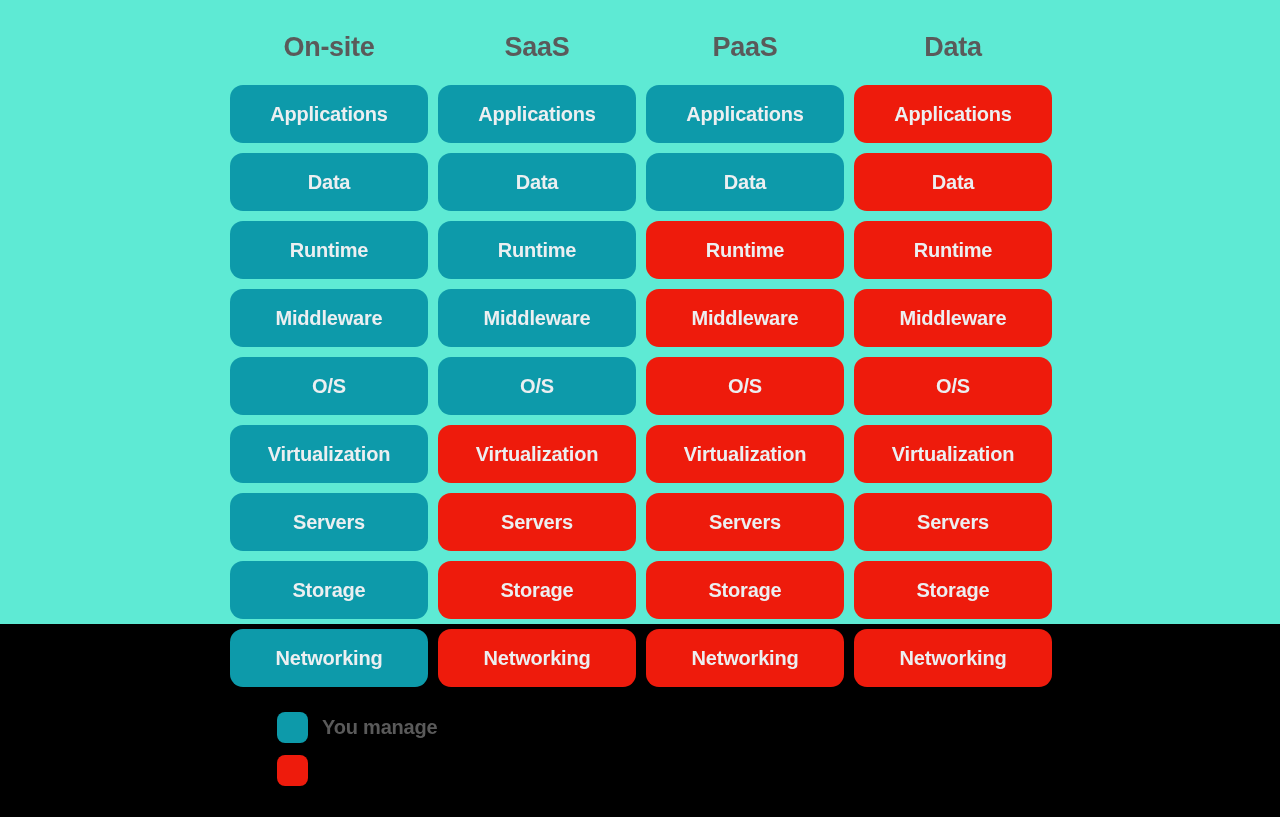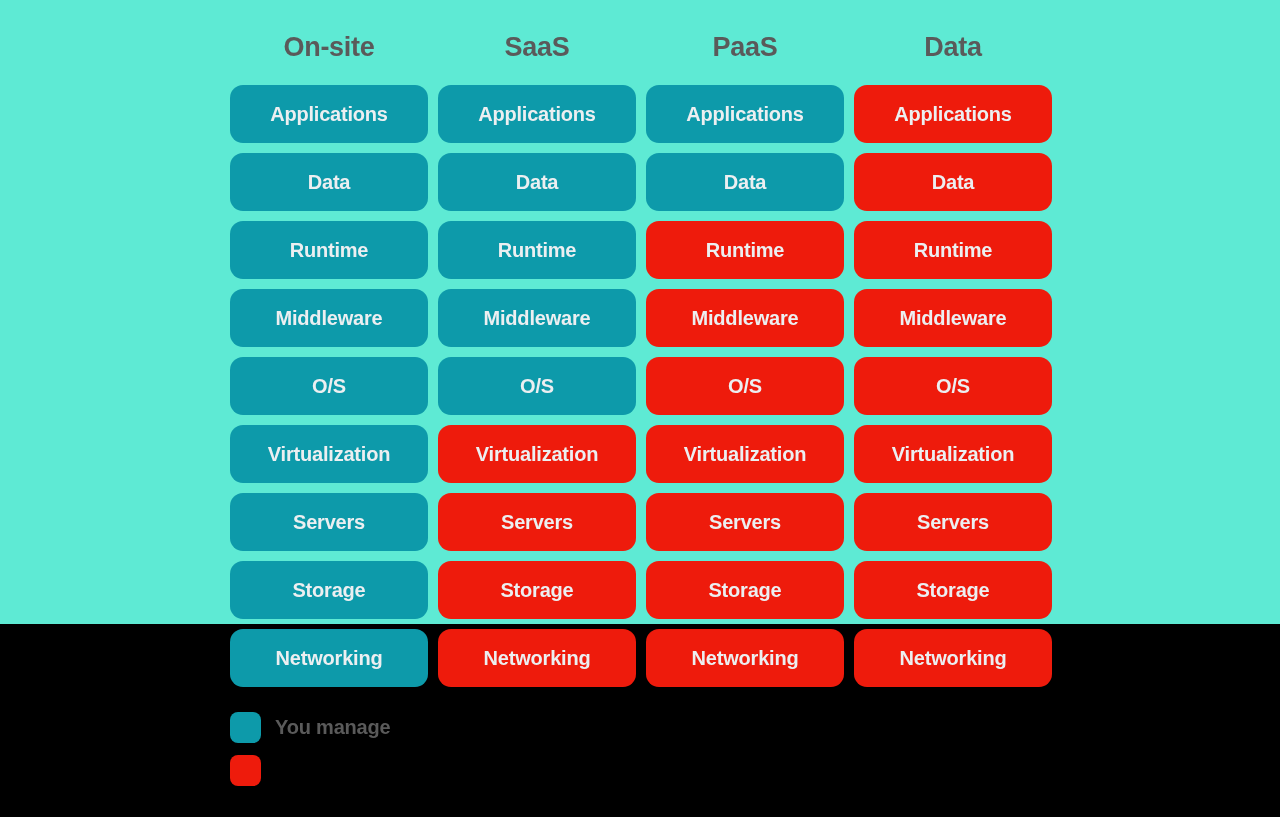--- a/index.html
+++ b/index.html
@@ -85,20 +85,21 @@
     display: flex;
     flex-direction: column;
     gap: 12px;
   }
 
   .legend-item {
     display: flex;
     align-items: center;
     gap: 14px;
     height: 31px;
+    margin-left: 47px;
   }
 
   .swatch {
     width: 31px;
     height: 31px;
     border-radius: 8px;
     flex: 0 0 auto;
   }
 
   .swatch.you { background: #0d9aaa; }

